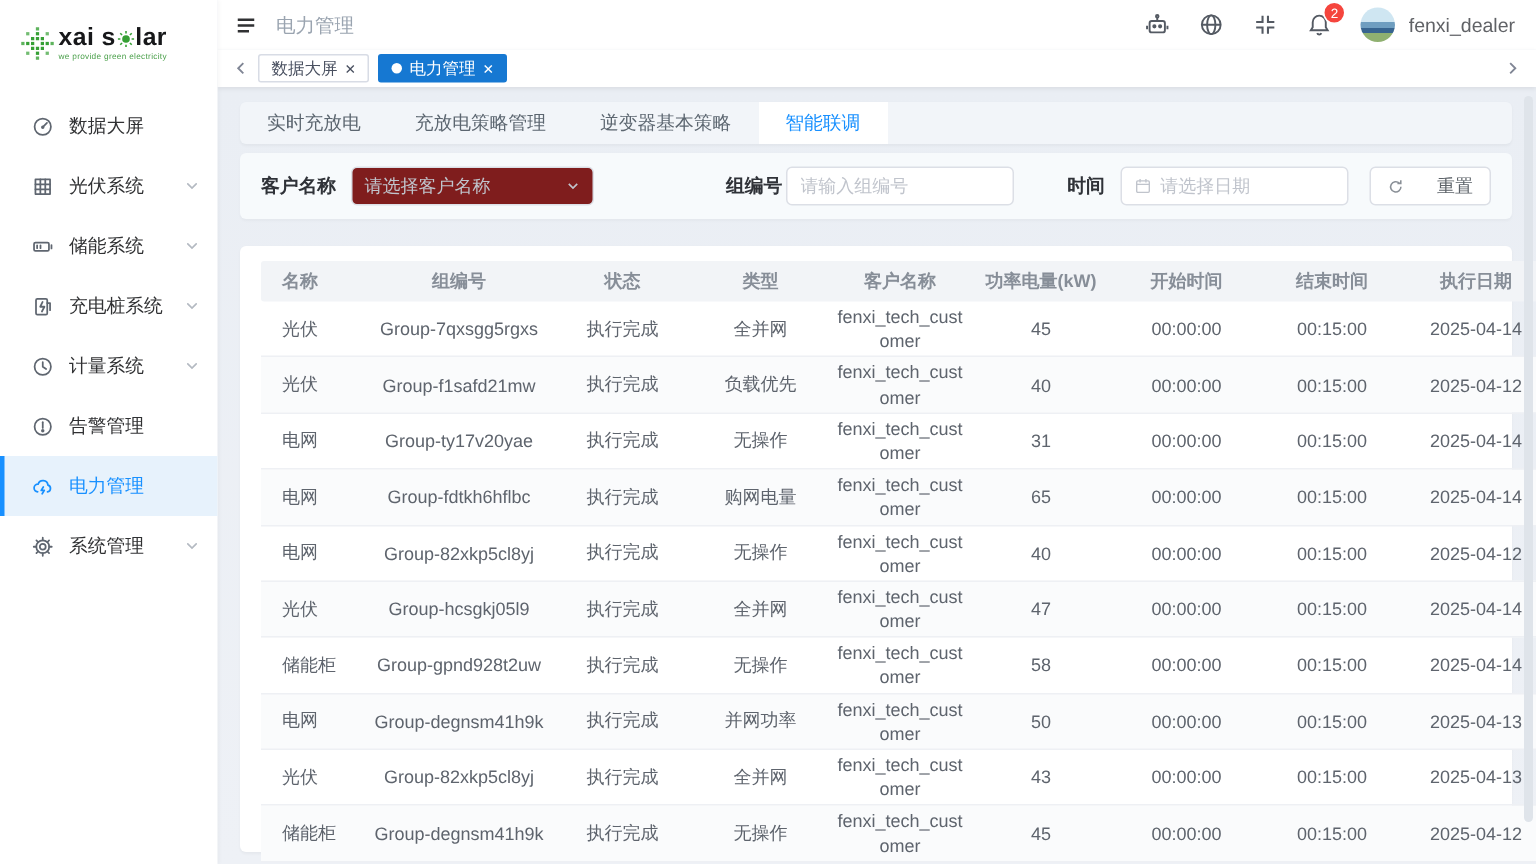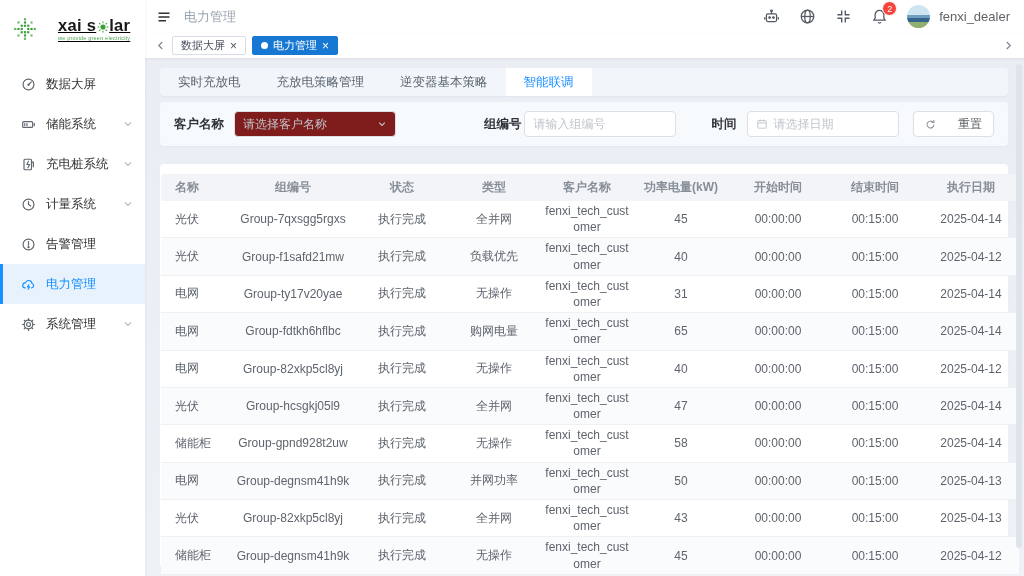--- a/index.html
+++ b/index.html
@@ -2,21 +2,21 @@
 <html><head>
 <meta charset="utf-8">
 <style>
   * { margin:0; padding:0; box-sizing:border-box; }
   html,body { width:1024px; height:576px; overflow:hidden; }
   body { font-family:"Liberation Sans","DejaVu Sans",sans-serif; background:#eef1f6; }
   .app { display:flex; width:1024px; height:576px; }
 
   
   .sidebar { width:145px; background:#fff; flex-shrink:0; z-index:3; box-shadow:1px 0 3px rgba(0,0,0,.04); }
-  .logo { height:58px; display:flex; align-items:center; padding-left:12px; gap:20px;text-decoration:underline; }
+  .logo { height:58px; display:flex; align-items:center; padding-left:12px; gap:1px; }
   .logo-burst { width:26px; height:26px; flex-shrink:0; }
   .logo-main { display:flex; flex-direction:column; }
   .logo-text { font-weight:800; font-size:16.5px; color:#17181a; letter-spacing:.3px; display:flex; align-items:center; line-height:1; }
   .logo-sun { width:12px; height:12px; margin:0 .5px; }
   .logo-tagline { font-size:5.5px; color:#4ba04b; margin-top:2px; letter-spacing:.2px; }
   .menu { padding-top:6px; }
   .menu-item { position:relative; height:40px; display:flex; align-items:center; padding:0 12px 0 21px; font-size:12.5px; color:#303133; cursor:pointer; }
   .mi-icon { width:15px; height:15px; margin-right:10px; color:#5f6670; display:inline-flex; flex-shrink:0; }
   .mi-icon svg, .mi-chevron svg { width:100%; height:100%; }
   .mi-chevron { margin-left:auto; width:10px; height:10px; color:#b4bac2; display:inline-flex; }
@@ -60,21 +60,21 @@
   .f-select .chev svg { width:100%; height:100%; }
   .f-input { width:152px; height:26px; border:1px solid #dcdfe6; border-radius:4px; padding:0 9px; font-size:12px; color:#606266; margin-left:2px; background:#fff; outline:none; }
   .f-date { width:152px; height:26px; border:1px solid #dcdfe6; border-radius:4px; background:#fff; display:flex; align-items:center; gap:6px; padding:0 8px; margin-left:10px; color:#c0c4cc; font-size:12px; cursor:pointer; }
   .f-date .cal { width:12px; height:12px; display:inline-flex; color:#c0c4cc; }
   .f-date .cal svg { width:100%; height:100%; }
   input::placeholder { color:#c0c4cc; }
   .reset-btn { margin-left:auto; height:26px; padding:0 11px; background:#fff; border:1px solid #dcdfe6; border-radius:4px; font-size:12px; color:#5c6268; display:flex; align-items:center; gap:22px; cursor:pointer; }
   .reset-btn .ric { width:11px; height:11px; display:inline-flex; color:#8a9097; }
   .reset-btn .ric svg { width:100%; height:100%; }
 
-  .table-card { background:#fff; border-radius:4px; padding:10px 1px 6px; box-shadow:0 1px 2px rgba(0,0,0,.04); height:404px; display:flex; flex-direction:row; }
+  .table-card { background:#fff; border-radius:4px; padding:10px 14px 6px; box-shadow:0 1px 2px rgba(0,0,0,.04); height:404px; display:flex; flex-direction:row; }
   table { width:100%; border-collapse:collapse; table-layout:fixed; font-size:12px; }
   thead th { background:#f2f4f7; color:#878e98; font-weight:700; height:27px; padding:0 4px; text-align:center; }
   thead th:first-child { text-align:left; padding-left:14px; border-radius:2px 0 0 2px; }
   thead th:last-child { border-radius:0 2px 2px 0; }
   tbody td { color:#5e646d; text-align:center; height:32px; padding:2px 4px; border-bottom:1px solid #eef0f4; }
   tbody td:first-child { text-align:left; padding-left:14px; }
   tbody tr:nth-child(even) { background:#fafbfc; }
   td.wrap { word-break:break-all; line-height:1.35; }
   col.c-name{width:68px} col.c-group{width:128px} col.c-status{width:90px} col.c-type{width:94px}
   col.c-customer{width:92px} col.c-power{width:96px} col.c-start{width:98px} col.c-end{width:96px} col.c-date{width:96px}
@@ -140,20 +140,34 @@
               <circle cx="8" cy="8" r="5.8"></circle>
               <path d="M8 8.3 L11 5.2"></path>
               <circle cx="8" cy="8.3" r=".6" fill="currentColor"></circle>
             </svg>
           </span>
           <span class="mi-label">数据大屏</span>
         </div>
         <div class="menu-item">
           <span class="mi-icon">
             <svg viewBox="0 0 16 16" fill="none" stroke="currentColor" stroke-width="1.25" stroke-linecap="round" stroke-linejoin="round">
+              <rect x="2.8" y="2.8" width="10.4" height="10.4"></rect>
+              <path d="M2.8 6.3 h10.4 M2.8 9.8 h10.4 M6.3 2.8 v10.4 M9.8 2.8 v10.4"></path>
+            </svg>
+          </span>
+          <span class="mi-label">光伏系统</span>
+          <span class="mi-chevron">
+            <svg viewBox="0 0 16 16" fill="none" stroke="currentColor" stroke-width="1.8" stroke-linecap="round">
+              <path d="M3.5 5.8 L8 10.2 L12.5 5.8"></path>
+            </svg>
+          </span>
+        </div>
+        <div class="menu-item">
+          <span class="mi-icon">
+            <svg viewBox="0 0 16 16" fill="none" stroke="currentColor" stroke-width="1.25" stroke-linecap="round" stroke-linejoin="round">
               <rect x="1.8" y="5" width="10.6" height="6" rx="1"></rect>
               <path d="M14.2 6.8 v2.4"></path>
               <path d="M4 7 v2 M6.4 7 v2"></path>
             </svg>
           </span>
           <span class="mi-label">储能系统</span>
           <span class="mi-chevron">
             <svg viewBox="0 0 16 16" fill="none" stroke="currentColor" stroke-width="1.8" stroke-linecap="round">
               <path d="M3.5 5.8 L8 10.2 L12.5 5.8"></path>
             </svg>

